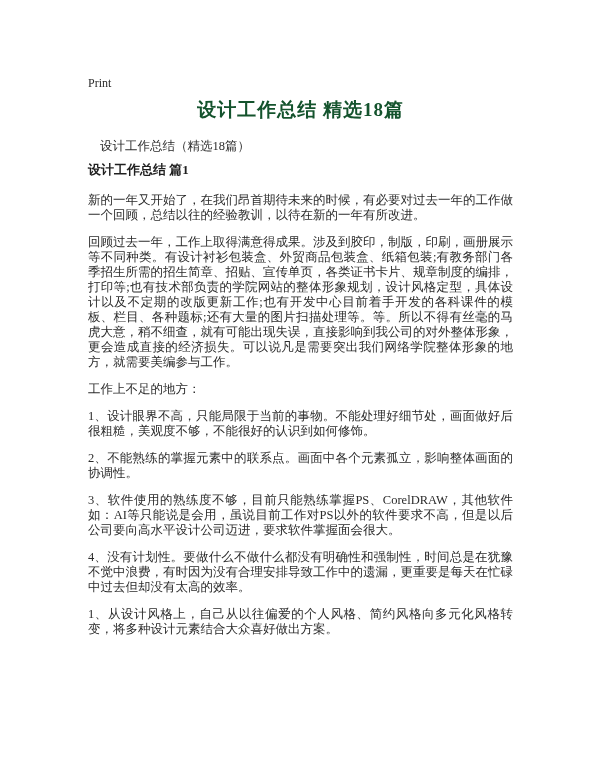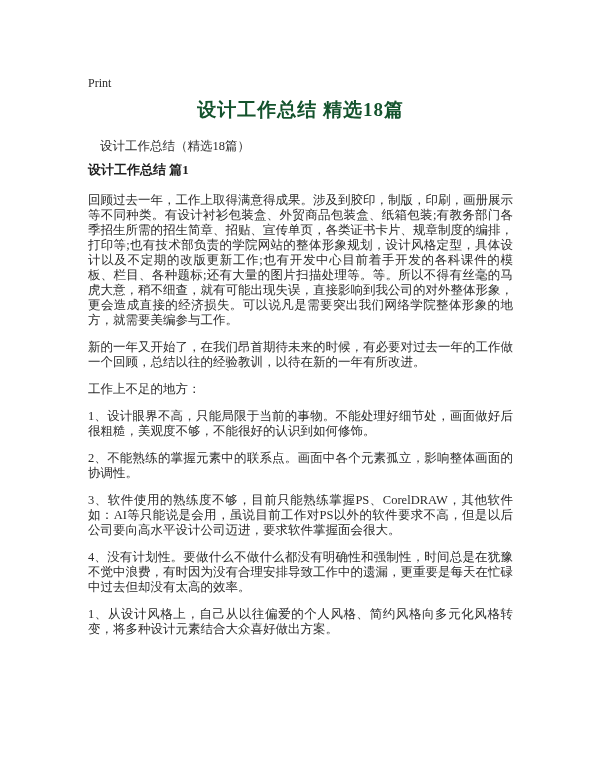--- a/index.html
+++ b/index.html
@@ -70,22 +70,22 @@
 
   <span class="print-label">Print</span>
 
   <h1 class="doc-title">设计工作总结 精选18篇</h1>
 
   <div class="doc-subtitle">设计工作总结（精选18篇）</div>
 
   <h2 class="section-heading">设计工作总结 篇1</h2>
 
   <div class="body-text">
+    <p>新的一年又开始了，在我们昂首期待未来的时候，有必要对过去一年的工作做一个回顾，总结以往的经验教训，以待在新的一年有所改进。</p>
     <p>回顾过去一年，工作上取得满意得成果。涉及到胶印，制版，印刷，画册展示等不同种类。有设计衬衫包装盒、外贸商品包装盒、纸箱包装;有教务部门各季招生所需的招生简章、招贴、宣传单页，各类证书卡片、规章制度的编排，打印等;也有技术部负责的学院网站的整体形象规划，设计风格定型，具体设计以及不定期的改版更新工作;也有开发中心目前着手开发的各科课件的模板、栏目、各种题标;还有大量的图片扫描处理等。等。所以不得有丝毫的马虎大意，稍不细查，就有可能出现失误，直接影响到我公司的对外整体形象，更会造成直接的经济损失。可以说凡是需要突出我们网络学院整体形象的地方，就需要美编参与工作。</p>
-    <p>新的一年又开始了，在我们昂首期待未来的时候，有必要对过去一年的工作做一个回顾，总结以往的经验教训，以待在新的一年有所改进。</p>
     <p>工作上不足的地方：</p>
     <p>1、设计眼界不高，只能局限于当前的事物。不能处理好细节处，画面做好后很粗糙，美观度不够，不能很好的认识到如何修饰。</p>
     <p>2、不能熟练的掌握元素中的联系点。画面中各个元素孤立，影响整体画面的协调性。</p>
     <p>3、软件使用的熟练度不够，目前只能熟练掌握PS、CorelDRAW，其他软件如：AI等只能说是会用，虽说目前工作对PS以外的软件要求不高，但是以后公司要向高水平设计公司迈进，要求软件掌握面会很大。</p>
     <p>4、没有计划性。要做什么不做什么都没有明确性和强制性，时间总是在犹豫不觉中浪费，有时因为没有合理安排导致工作中的遗漏，更重要是每天在忙碌中过去但却没有太高的效率。</p>
     <p>1、从设计风格上，自己从以往偏爱的个人风格、简约风格向多元化风格转变，将多种设计元素结合大众喜好做出方案。</p>
   </div>
 
 </div>
 

